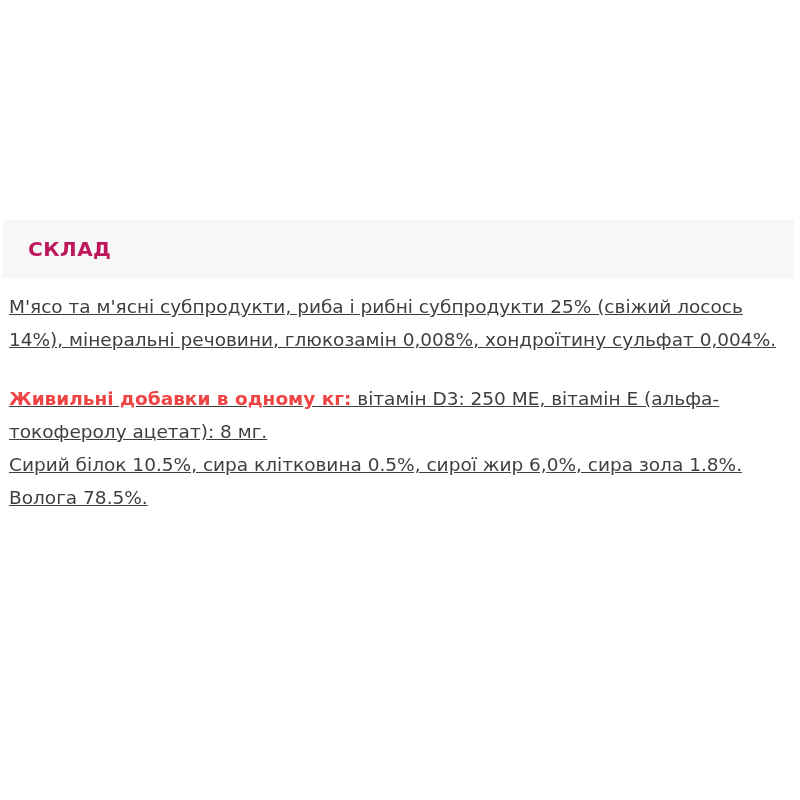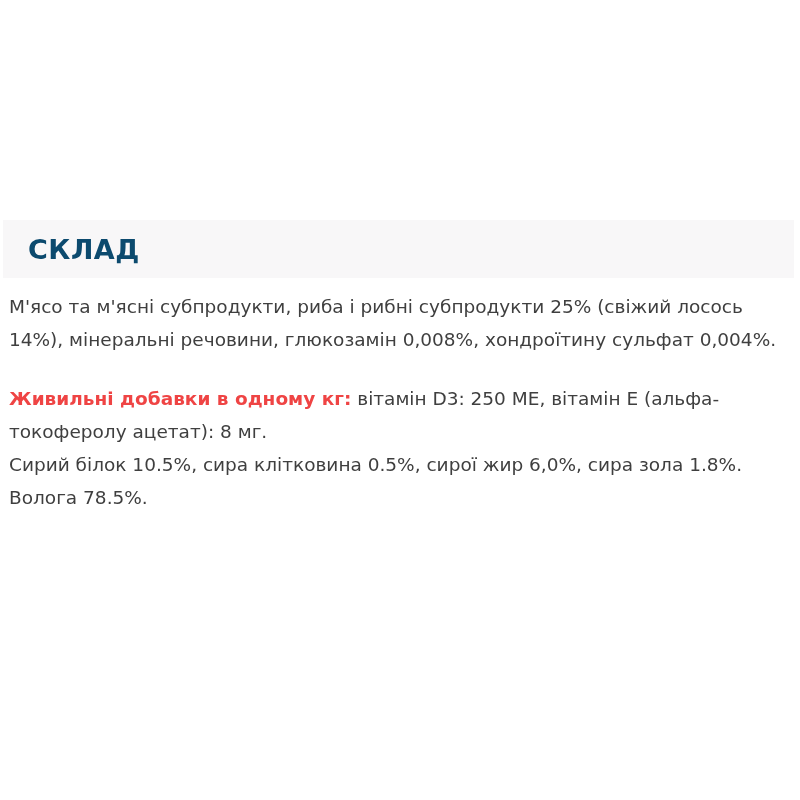--- a/index.html
+++ b/index.html
@@ -26,31 +26,32 @@
     height: 58px;
     margin: 0 6px 0 3px;
     background: #f8f7f8;
     display: flex;
     align-items: center;
     padding-left: 25px;
     box-sizing: border-box;
   }
   .section-title {
     margin: 0;
-    font-size: 27px;
+    font-size: 20px;
     font-weight: bold;
     letter-spacing: 0.5px;
-    color: #0c4a6e;
+    color: #be185d;
   }
   .body-text {
     margin: 0 8px 0 9px;
     width: 786px;
     font-size: 18.5px;
     line-height: 33px;
     color: #3f3f3f;
+    text-decoration: underline;
   }
   .para-1 { margin-top: 12px; }
   .para-2 { margin-top: 26px; }
   .para-3 { }
   .bar-analysis { margin-top: 0; height: 60px; }
   .lead-bold { font-weight: bold; color: #ef4444; }
 </style>
 </head>
 <body>
 

